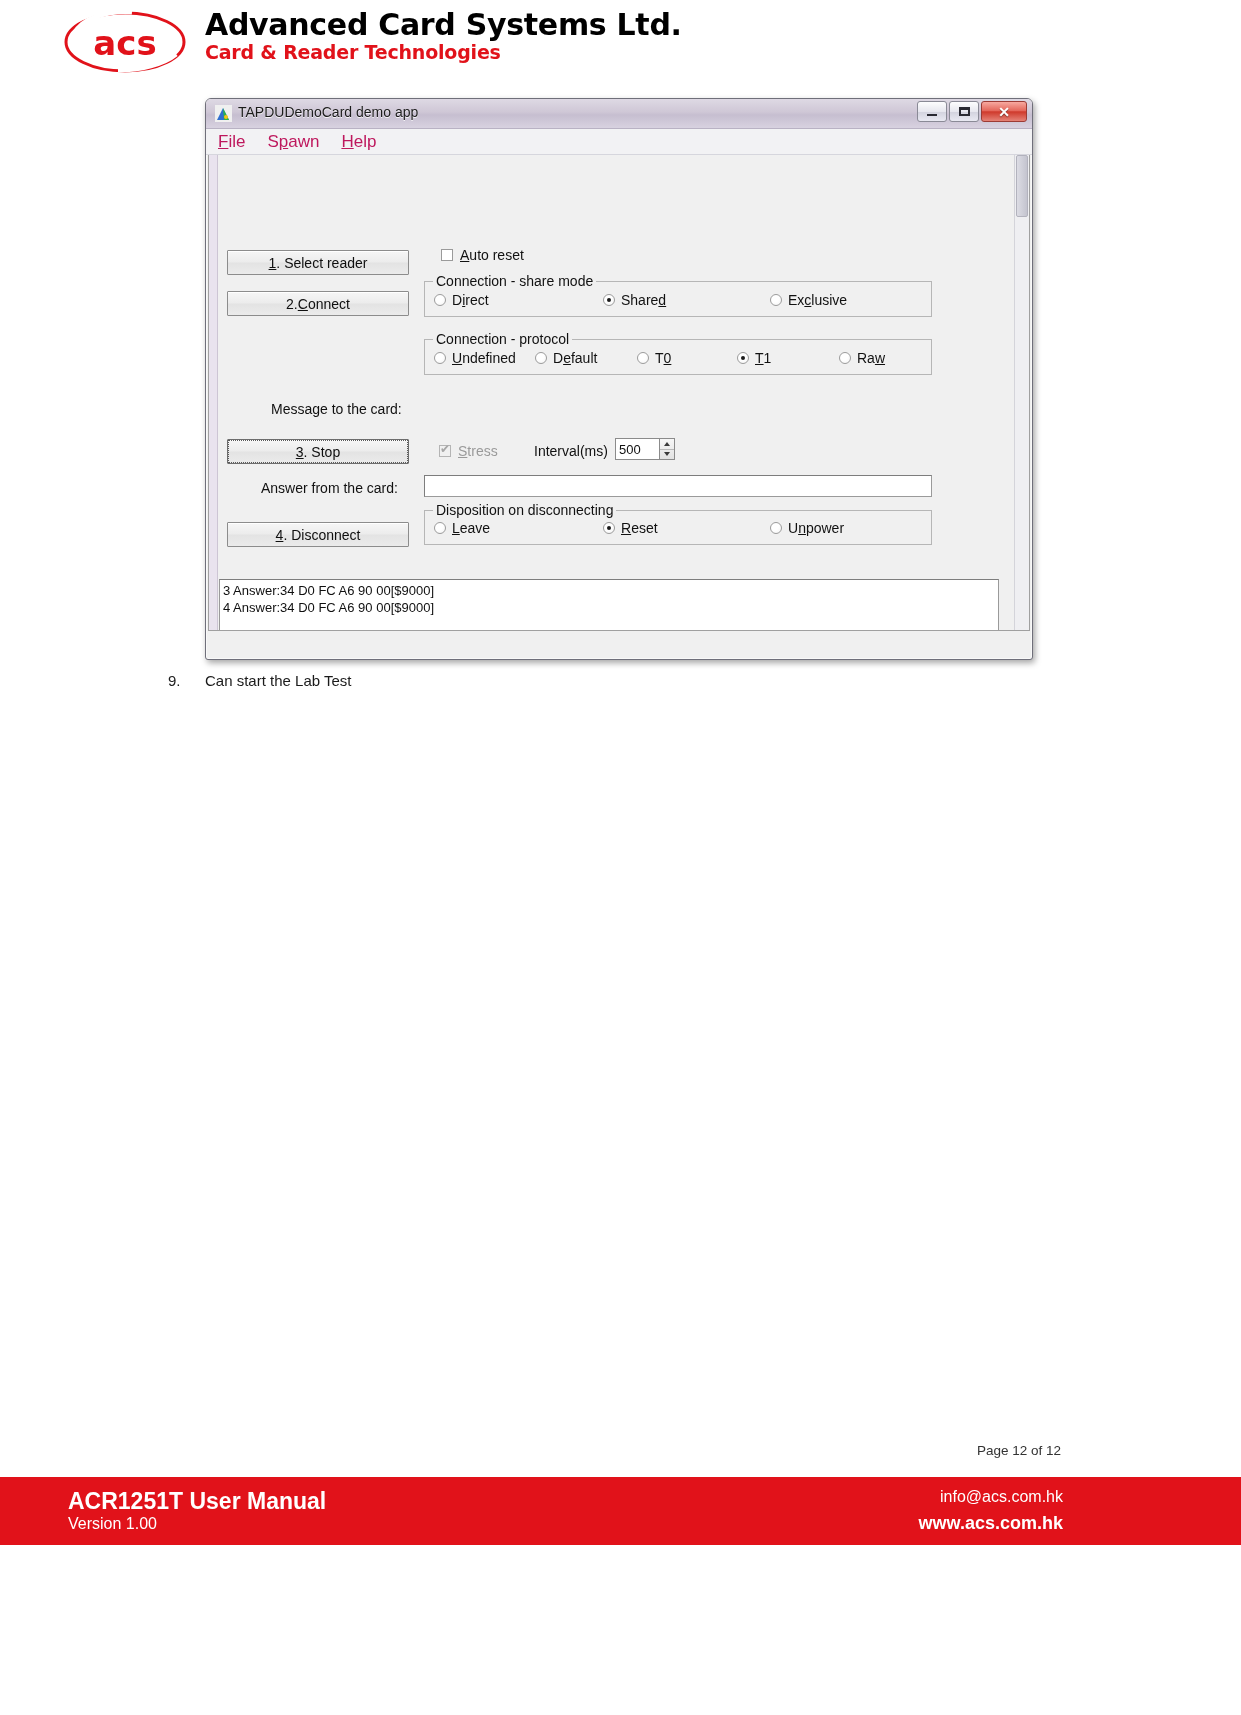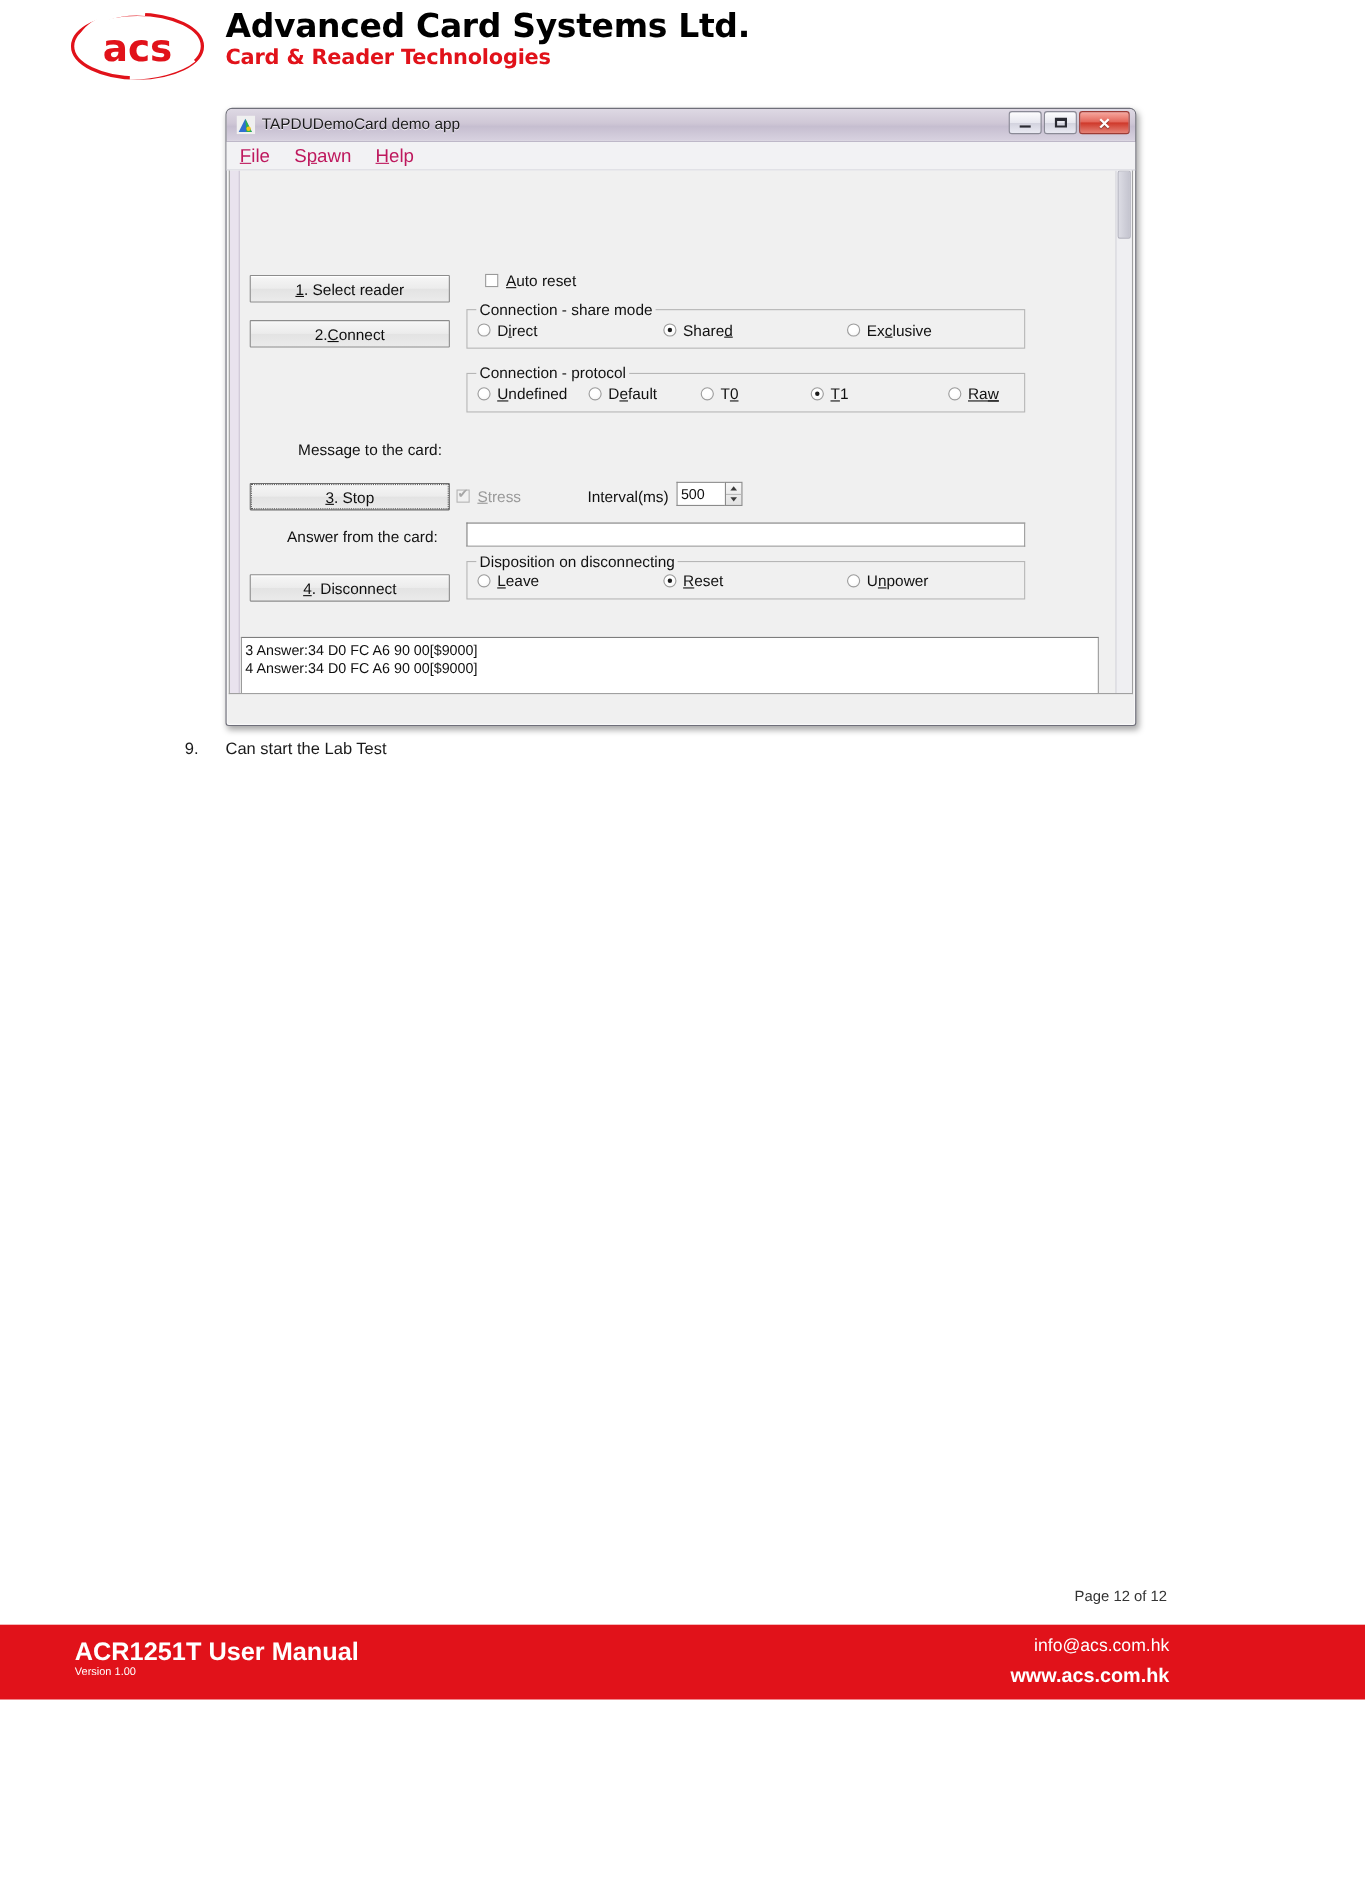--- a/index.html
+++ b/index.html
@@ -219,21 +219,21 @@
 
   
   .pagenum {
     position:absolute; right:180px; top:1443px; font-size:13.5px; color:#333;
   }
   .footer {
     position:absolute; left:0; top:1477px; width:1241px; height:68px;
     background:#e1121a;
   }
   .footer .fl1 { position:absolute; left:68px; top:11px; font-size:23px; font-weight:bold; color:#fff; }
-  .footer .fl2 { position:absolute; left:68px; top:38px; font-size:10px; color:#fff; }
+  .footer .fl2 { position:absolute; left:68px; top:38px; font-size:16px; color:#fff; }
   .footer .fr1 { position:absolute; right:178px; top:11px; font-size:16px; color:#fff; }
   .footer .fr2 { position:absolute; right:178px; top:36px; font-size:18px; font-weight:bold; color:#fff; }
 </style>
 </head>
 <body>
 
 <div class="acs-header">
   <div class="acs-logo">
     <svg width="130" height="68" viewBox="0 0 130 68">
       <ellipse cx="65" cy="34" rx="59" ry="29" fill="none" stroke="#e1121a" stroke-width="3"></ellipse>
@@ -332,29 +332,29 @@
           <span>D<u>e</u>fault</span>
       </div>
       <div class="radio" style="left:212px; top:10px;">
         <span class="dot"></span>
           <span>T<u>0</u></span>
       </div>
       <div class="radio checked" style="left:312px; top:10px;">
         <span class="dot"></span>
           <span><u>T</u>1</span>
       </div>
-      <div class="radio" style="left:437px; top:10px;text-decoration:underline;">
+      <div class="radio" style="left:414px; top:10px;">
         <span class="dot"></span>
           <span>Ra<u>w</u></span>
       </div>
     </div>
 
     <div class="lbl" style="left:62px; top:246px;">Message to the card:</div>
 
-    <div class="check checked disabled" style="left:206px; top:288px;justify-content:space-between;">
+    <div class="check checked disabled" style="left:230px; top:288px;justify-content:space-between;">
       <span class="box"></span>
       <span><u>S</u>tress</span>
     </div>
     <div class="lbl" style="left:325px; top:288px;">Interval(ms)</div>
     <div class="spin" style="left:406px; top:283px; height:22px;">
       <div class="sv">500</div>
       <div class="sb">
         <div class="up">
             <span class="tri-u"></span>
           </div>

